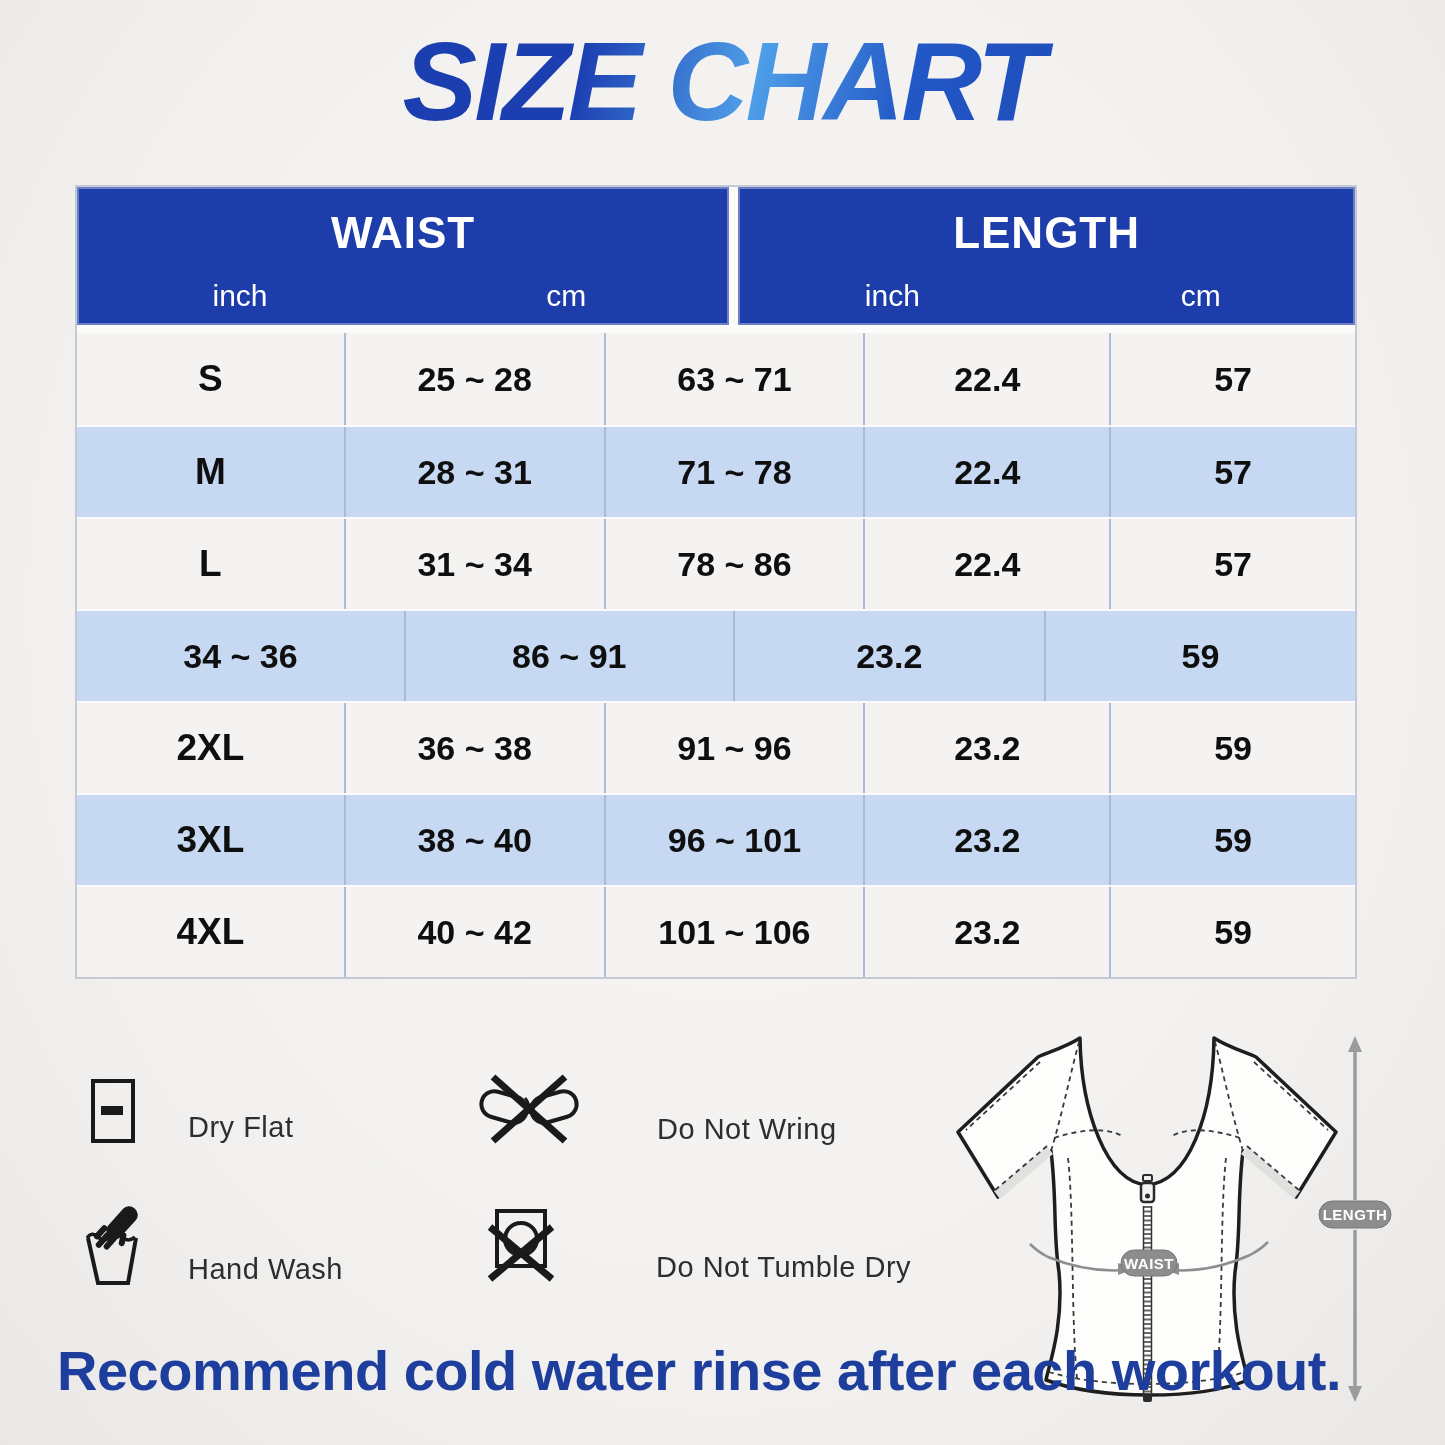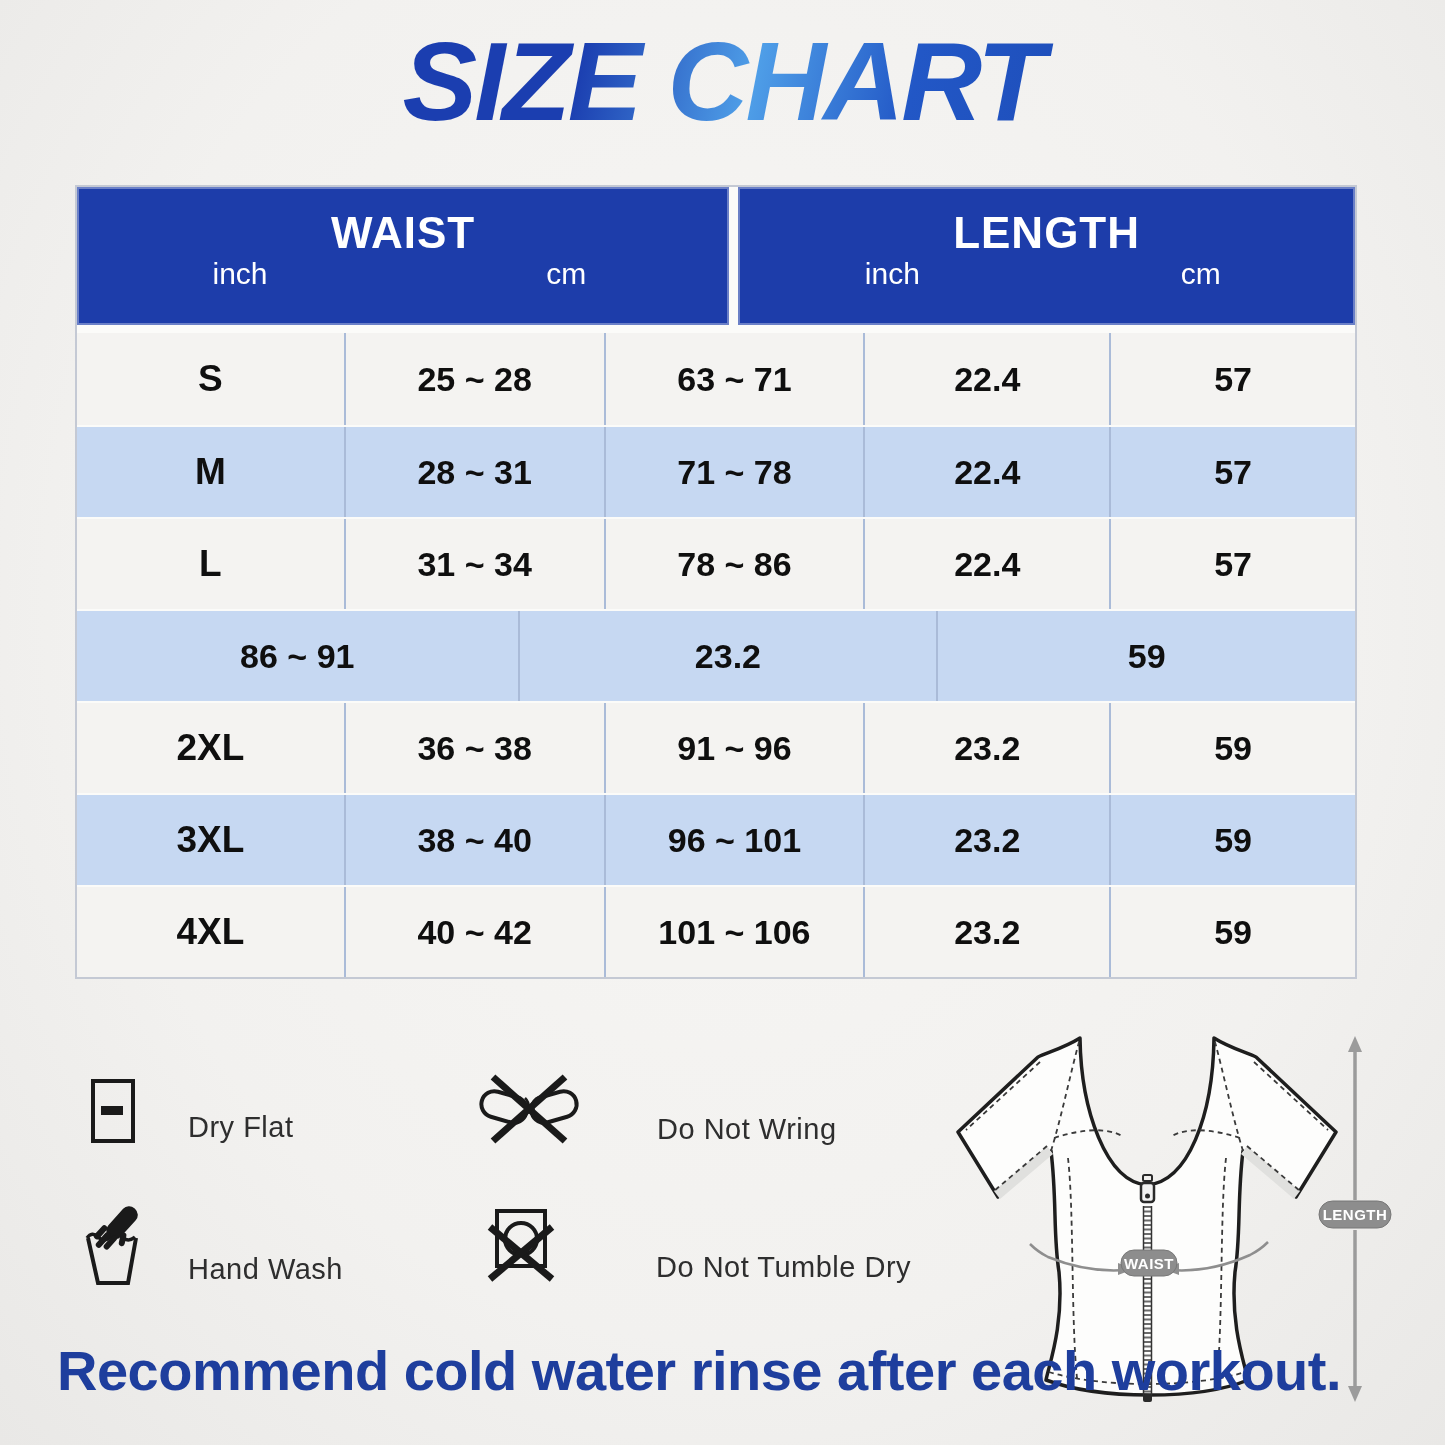--- a/index.html
+++ b/index.html
@@ -28,21 +28,21 @@
   }
   .thead { display:flex; gap:9px; height:138px; margin-bottom:8px; }
   .th { background:#1d3daa; color:#ffffff; box-shadow:inset 0 0 0 2px rgba(255,255,255,0.35); }
   .th-size { flex:21 0 0; display:flex; align-items:center; justify-content:center;
              font-size:44px; font-weight:bold; letter-spacing:1px; }
   .th-group { display:flex; flex-direction:column; }
   .th-waist  { flex:40.6 0 0; }
   .th-length { flex:38.4 0 0; }
   .th-main  { text-align:center; font-size:44px; font-weight:bold; margin-top:22px;
               line-height:48px; letter-spacing:1px; }
-  .th-units { display:flex; flex:1; align-items:flex-start; }
+  .th-units { display:flex; flex:1; align-items:flex-end; }
   .th-units span { flex:1; text-align:center; font-size:30px; padding-bottom:12px; }
 
   .trow { display:flex; height:92px; background:#f4f3f1; }
   .trow.alt { background:#c6d8f2; }
   .trow + .trow { border-top:2px solid #fbfbf9; }
   .td { display:flex; align-items:center; justify-content:center;
         font-size:34px; font-weight:bold; color:#0f0f0f; }
   .td + .td { border-left:2px solid #aabbd8; }
   .td-size { flex:21 0 0; font-size:37px; }
   .td-wi { flex:20.3 0 0; } .td-wc { flex:20.3 0 0;text-align:right; }
@@ -110,20 +110,21 @@
         <div class="td td-lc">57</div>
       </div>
       <div class="trow">
         <div class="td td-size">L</div>
         <div class="td td-wi">31 ~ 34</div>
         <div class="td td-wc">78 ~ 86</div>
         <div class="td td-li">22.4</div>
         <div class="td td-lc">57</div>
       </div>
       <div class="trow alt">
+        <div class="td td-wi">34 ~ 36</div>
         <div class="td td-wc">86 ~ 91</div>
         <div class="td td-li">23.2</div>
         <div class="td td-lc">59</div>
       </div>
       <div class="trow">
         <div class="td td-size">2XL</div>
         <div class="td td-wi">36 ~ 38</div>
         <div class="td td-wc">91 ~ 96</div>
         <div class="td td-li">23.2</div>
         <div class="td td-lc">59</div>

